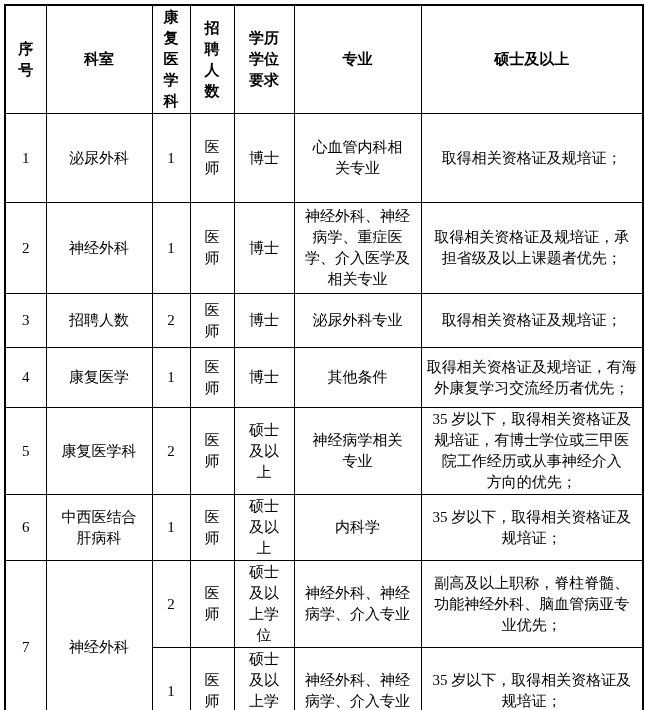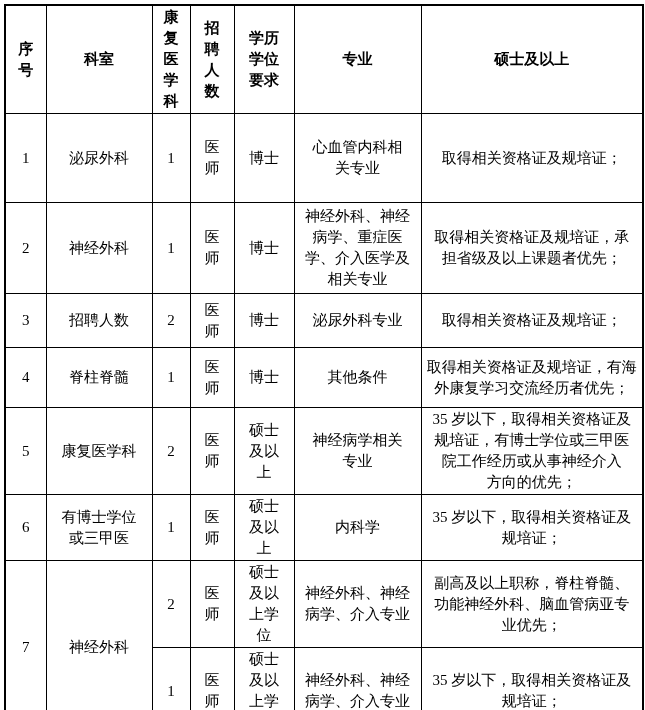--- a/index.html
+++ b/index.html
@@ -93,21 +93,21 @@
         <td><span>3</span></td>
         <td><span class="v5">招聘人数</span></td>
         <td><span>2</span></td>
         <td><span class="v1">医师</span></td>
         <td><span class="v2">博士</span></td>
         <td><span class="pre">泌尿外科专业</span></td>
         <td><span class="pre">取得相关资格证及规培证；</span></td>
       </tr>
       <tr style="height:60px">
         <td><span>4</span></td>
-        <td><span class="v5">脊柱脊髓</span></td>
+        <td><span class="v5">康复医学</span></td>
         <td><span>1</span></td>
         <td><span class="v1">医师</span></td>
         <td><span class="v2">博士</span></td>
         <td><span class="pre">其他条件</span></td>
         <td><span class="pre">取得相关资格证及规培证，有海
 外康复学习交流经历者优先；</span></td>
       </tr>
       <tr style="height:84px">
         <td><span>5</span></td>
         <td><span class="v5">康复医学科</span></td>
@@ -116,21 +116,21 @@
         <td><span class="v2">硕士及以上</span></td>
         <td><span class="pre">神经病学相关
 专业</span></td>
         <td><span class="pre">35 岁以下，取得相关资格证及
 规培证，有博士学位或三甲医
 院工作经历或从事神经介入
 方向的优先；</span></td>
       </tr>
       <tr style="height:64px">
         <td><span>6</span></td>
-        <td><span class="v5">有博士学位或三甲医</span></td>
+        <td><span class="v5">中西医结合肝病科</span></td>
         <td><span>1</span></td>
         <td><span class="v1">医师</span></td>
         <td><span class="v2">硕士及以上</span></td>
         <td><span class="pre">内科学</span></td>
         <td><span class="pre">35 岁以下，取得相关资格证及
 规培证；</span></td>
       </tr>
       <tr style="height:84px">
         <td rowspan="2"><span>7</span></td>
         <td rowspan="2"><span class="v5">神经外科</span></td>

